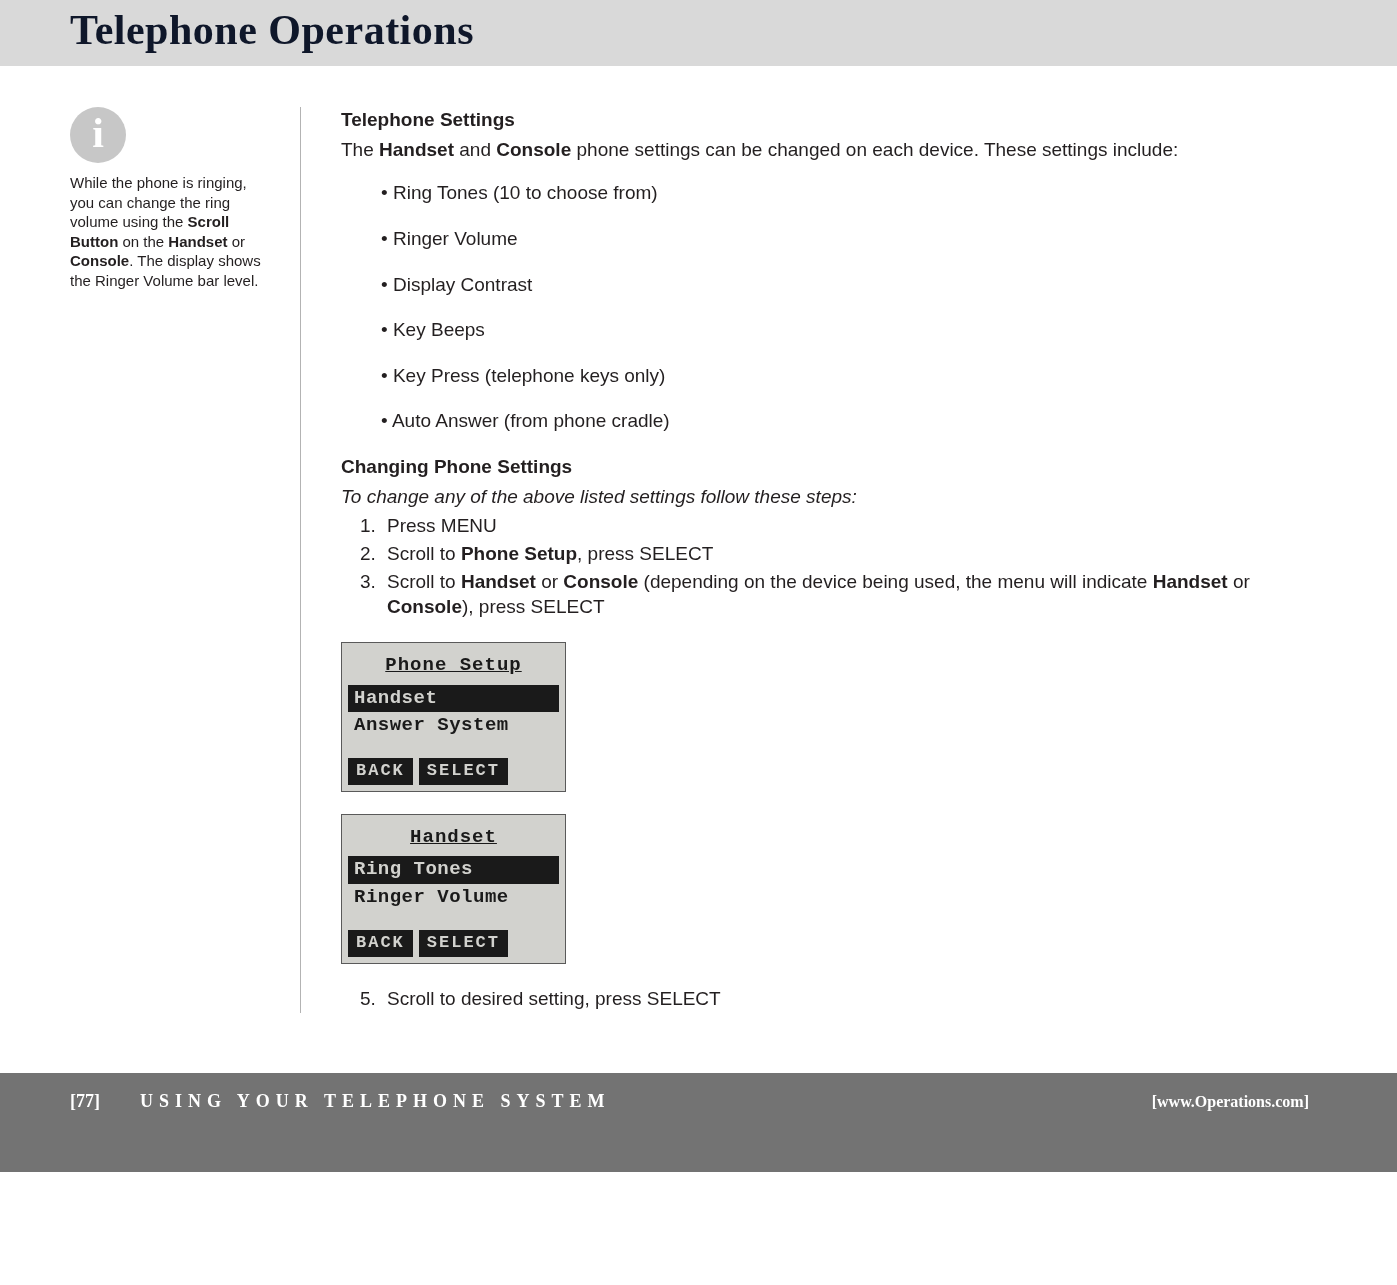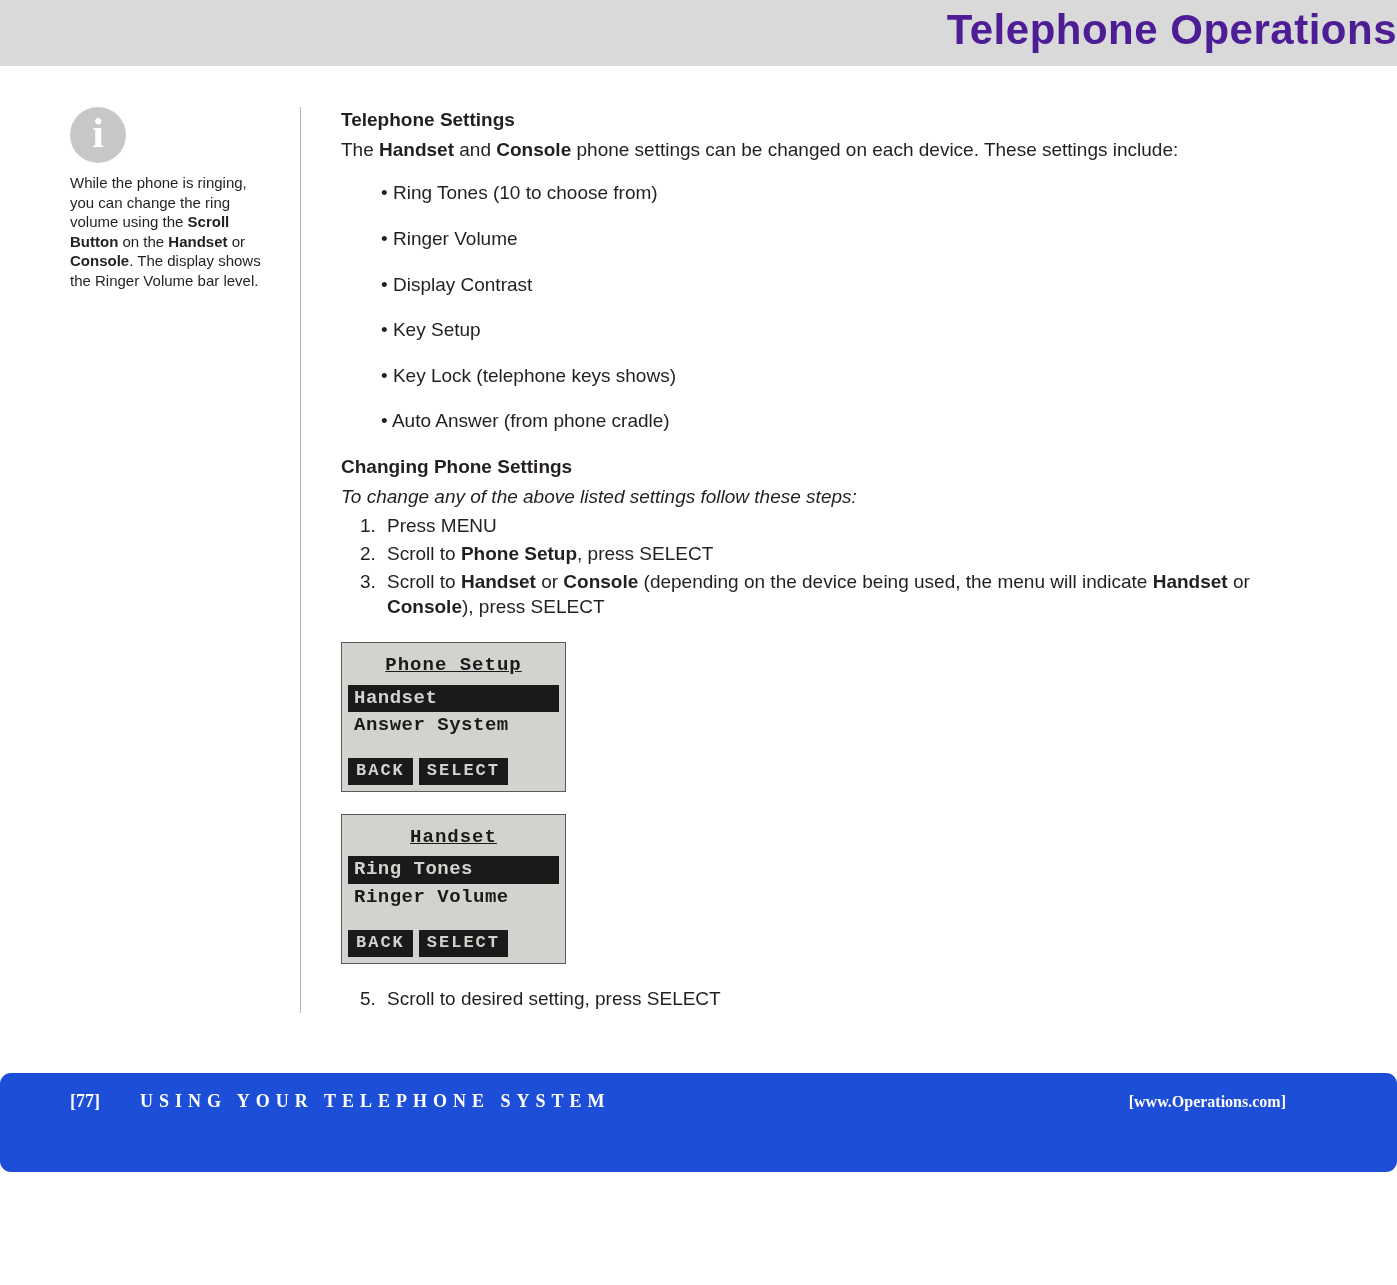--- a/index.html
+++ b/index.html
@@ -8,26 +8,25 @@
     background: #fff;
     color: #231f20;
     width: 1397px;
   }
   .header-bar {
     background: #d9d9d9;
     padding: 6px 0 12px 70px;
     border-bottom: 1px solid #fff;
   }
   .header-bar h1 {
-    font-family: Liberation Sans, sans-serif;
+    font-family: Liberation Serif, serif;
     font-weight: bold;
     font-size: 42px;
     letter-spacing: 0.5px;
-    color: #4c1d95;
-    text-align: right;
+    color: #0f172a;
   }
   .page-body {
     display: flex;
     padding: 40px 70px 60px 70px;
   }
   .sidebar {
     width: 230px;
     flex-shrink: 0;
     padding-right: 30px;
   }
@@ -126,27 +125,26 @@
     margin-top: 18px;
   }
   .lcd .lcd-btn {
     background: #1a1a1a;
     color: #d2d2ce;
     padding: 2px 8px;
     font-size: 17px;
     letter-spacing: 2px;
   }
   .footer {
-    background: #1d4ed8;
+    background: #737373;
     color: #fff;
     display: flex;
     align-items: center;
-    padding: 18px 111px 60px 70px;
+    padding: 18px 88px 60px 70px;
     font-size: 18px;
-    border-radius: 11px;
   }
   .footer .pnum {
     font-family: Georgia, serif;
     font-weight: bold;
     margin-right: 40px;
   }
   .footer .ftitle {
     font-family: Georgia, serif;
     font-weight: bold;
     letter-spacing: 6px;
@@ -182,22 +180,22 @@
 
     <p class="section-title">Telephone Settings</p>
     <p>
       <span>The </span><b>Handset</b><span> and </span><b>Console</b><span> phone settings can be changed on each device. These settings include:</span>
     </p>
 
     <ul class="bullets">
       <li>Ring Tones (10 to choose from)</li>
       <li>Ringer Volume</li>
       <li>Display Contrast</li>
-      <li>Key Setup</li>
-      <li>Key Lock (telephone keys shows)</li>
+      <li>Key Beeps</li>
+      <li>Key Press (telephone keys only)</li>
       <li>Auto Answer (from phone cradle)</li>
     </ul>
 
     <p class="subhead">Changing Phone Settings</p>
     <p class="instruction-lead">To change any of the above listed settings follow these steps:</p>
 
     <ol class="steps">
       <li>Press MENU</li>
       <li>
         <span>Scroll to </span><b>Phone Setup</b><span>, press SELECT</span>

